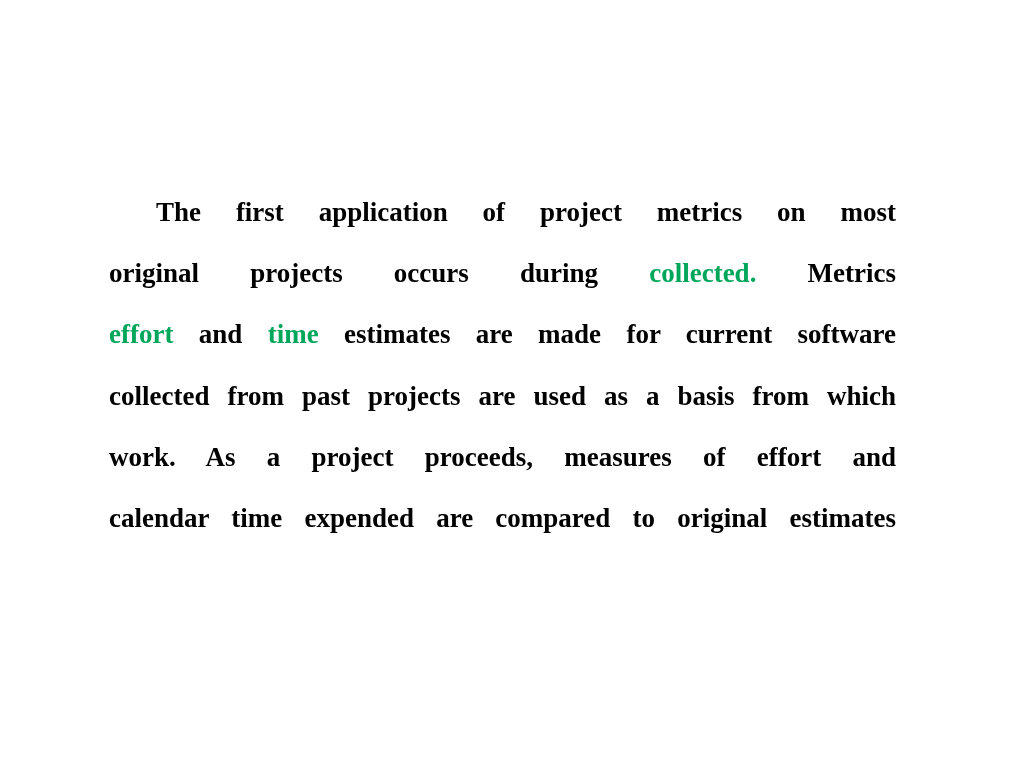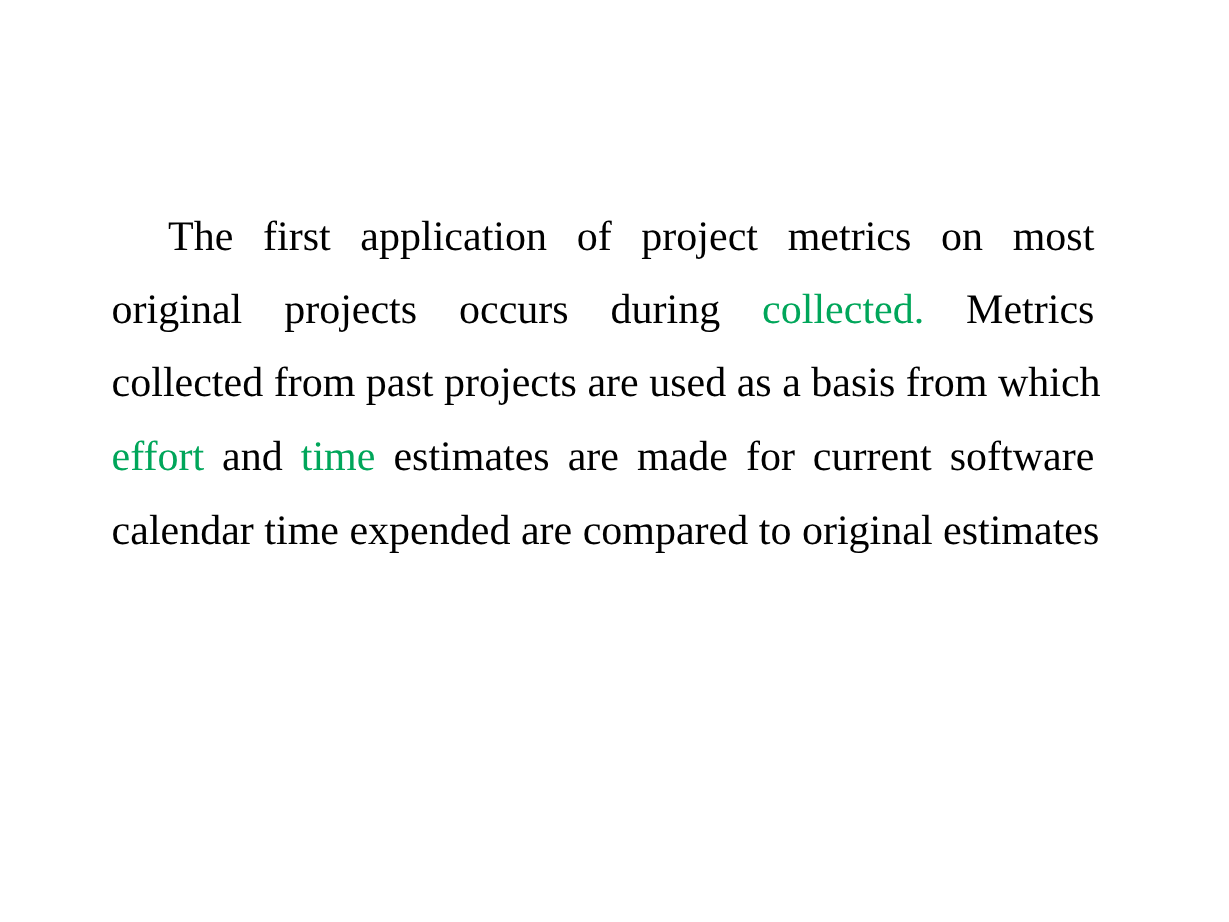--- a/index.html
+++ b/index.html
@@ -23,29 +23,29 @@
   }
 
   .body-text-block {
     position: absolute;
     left: 93px;
     top: 166px;
     width: 819px;
   }
 
   .paragraph {
-    margin: 0;
+    margin: 16px;
     text-align: justify;
     text-justify: inter-word;
     text-indent: 47px;
-    font-size: 35px;
+    font-size: 27px;
     line-height: 61.2px;
     color: #000000;
     font-family: "Liberation Serif", "DejaVu Serif", serif;
-    font-weight: normal;
+    font-weight: bold;
     letter-spacing: 0px;
     word-spacing: 0px;
     -webkit-font-smoothing: antialiased;
   }
 
   
   .paragraph .vline {
     display: block;
     text-align: justify;
     text-align-last: justify;
@@ -68,24 +68,25 @@
 
 <div class="slide" style="background: rgb(255, 255, 255);">
 
   <div class="body-text-block">
     <p class="paragraph" style="color: rgb(0, 0, 0);">
 
       <span class="vline first"><span>The first application of project metrics on most</span></span>
 
       <span class="vline"><span>original projects occurs during </span><span class="hl-green" style="color: rgb(0, 166, 90);">collected.</span><span> Metrics</span></span>
 
+      <span class="vline"><span class="hl-green" style="color: rgb(0, 166, 90);">effort</span><span> and </span><span class="hl-green" style="color: rgb(0, 166, 90);">time</span><span> estimates are made for current software</span></span>
+
       <span class="vline"><span>collected from past projects are used as a basis from which</span></span>
 
-      <span class="vline"><span class="hl-green" style="color: rgb(0, 166, 90);">effort</span><span> and </span><span class="hl-green" style="color: rgb(0, 166, 90);">time</span><span> estimates are made for current software</span></span>
-
+      <span class="vline"><span>work. As a project proceeds, measures of effort and</span></span>
 
       <span class="vline"><span>calendar time expended are compared to original estimates</span></span>
 
 
 
     </p>
   </div>
 
 </div>
 

